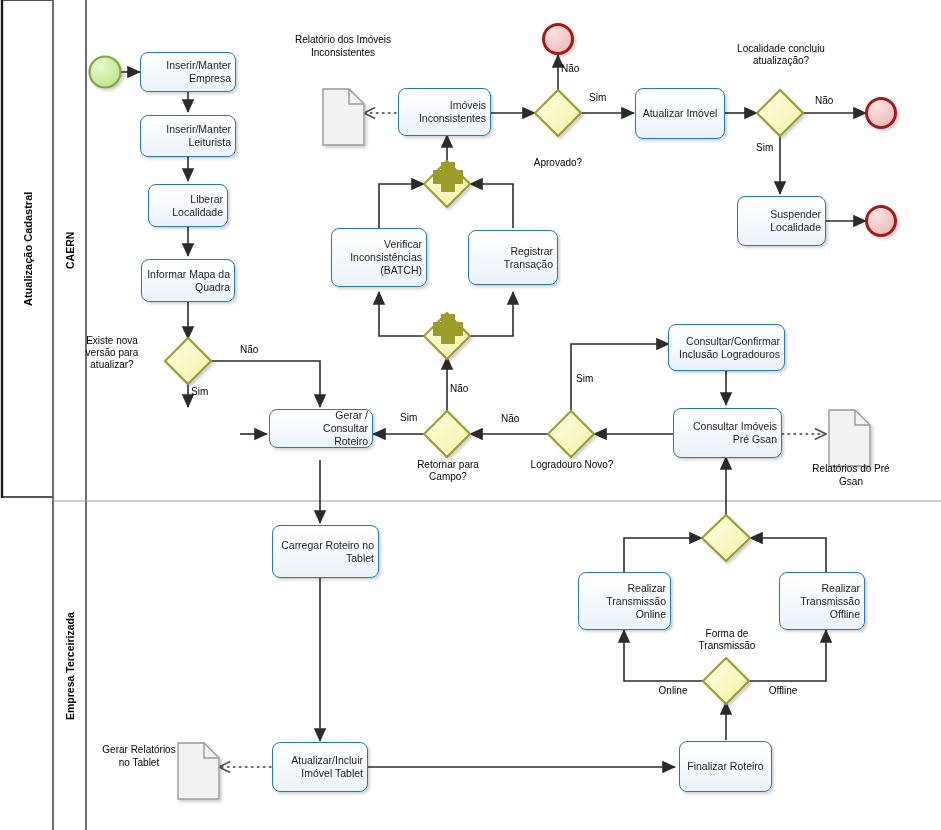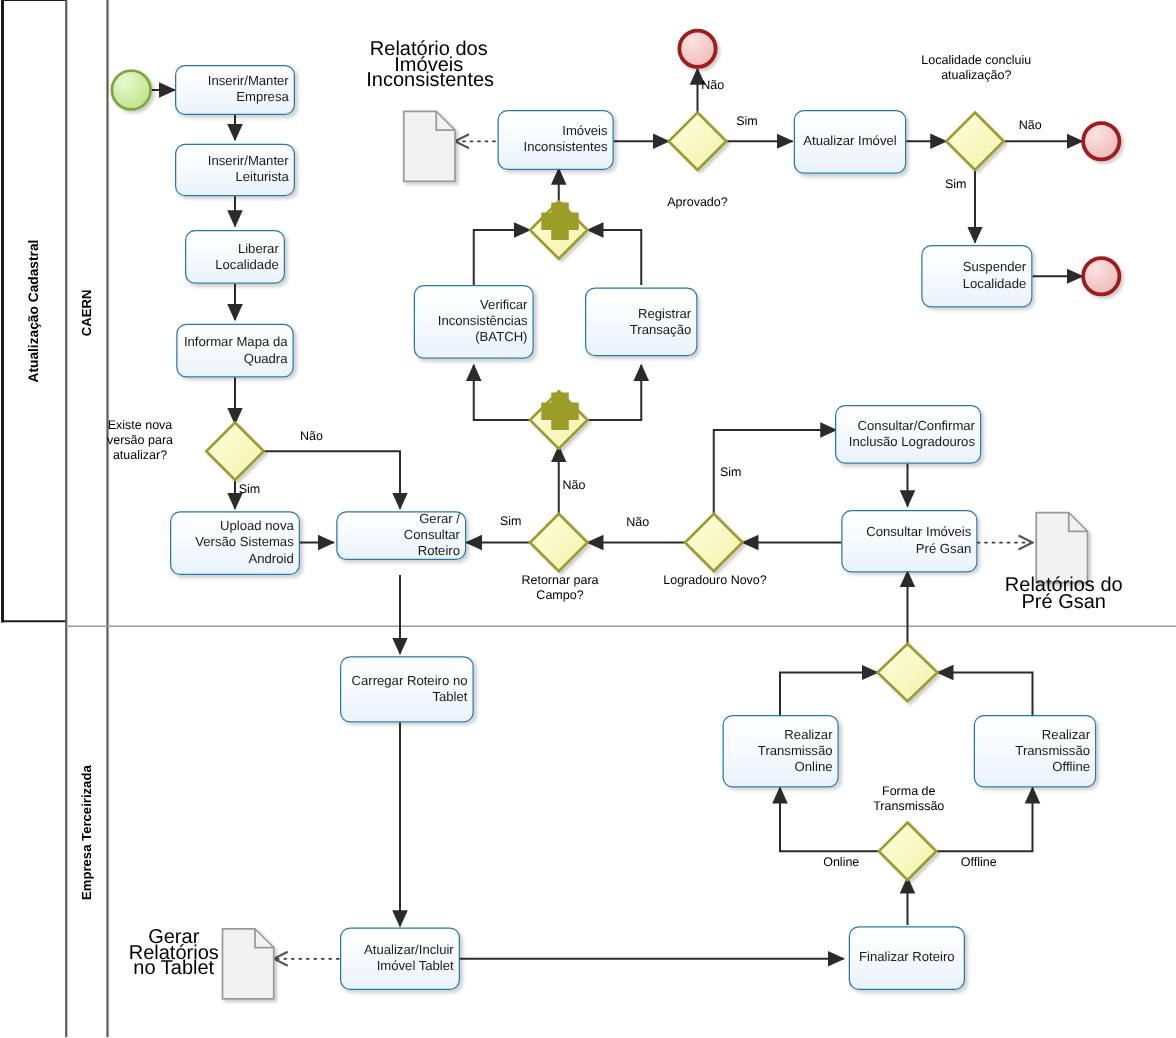--- a/index.html
+++ b/index.html
@@ -24,21 +24,21 @@
     border:1.6px solid #2579ab;border-radius:8px;
     background:linear-gradient(180deg,#ffffff 0%,#f7fbfe 45%,#eaf2fa 100%);
     box-shadow:2px 2px 3px rgba(0,0,0,.18);
     display:flex;align-items:center;justify-content:center;text-align:right;
     font-size:10.5px;line-height:13px;color:#1a1a1a;padding:2px 4px;
   }
   .gw-txt{
     position:absolute;text-align:center;font-size:10px;line-height:12px;color:#000;
   }
   .edge-lbl{position:absolute;font-size:10px;line-height:12px;color:#000;text-align:center;}
-  .doc-lbl{position:absolute;font-size:16px;line-height:12.5px;color:#000;text-align:center;}
+  .doc-lbl{position:absolute;font-size:10px;line-height:12.5px;color:#000;text-align:center;}
 </style>
 </head>
 <body>
 
 <div id="canvas">
 
   <svg class="layer" viewBox="0 0 941 830">
     <defs>
       <marker id="arr" markerWidth="9" markerHeight="9" refX="8" refY="4.5" orient="auto">
         <path d="M0,0.6 L8.6,4.5 L0,8.4 z" fill="#2b2b2b"></path>
@@ -220,21 +220,20 @@
   <div class="lane-label" style="left:54px;top:502px;width:32px;height:328px;">Empresa Terceirizada</div>
 
   <div class="task" style="left:140px;top:52px;width:96px;height:40px;">Inserir/Manter Empresa</div>
 
   <div class="task" style="left:140px;top:115px;width:96px;height:42px;">Inserir/Manter Leiturista</div>
 
   <div class="task" style="left:148px;top:184px;width:80px;height:43px;">Liberar Localidade</div>
 
   <div class="task" style="left:141px;top:259px;width:94px;height:43px;">Informar Mapa da Quadra</div>
 
-  <div class="task" style="left:136px;top:409px;width:104px;height:51px;">Upload nova Versão Sistemas Android</div>
 
   <div class="task" style="left:269px;top:409px;width:104px;height:39px;padding-left:22px;">Gerar / Consultar Roteiro</div>
 
   <div class="task" style="left:398px;top:88px;width:93px;height:48px;">Imóveis Inconsistentes</div>
 
   <div class="task" style="left:331px;top:228px;width:96px;height:59px;">Verificar Inconsistências (BATCH)</div>
 
   <div class="task" style="left:468px;top:230px;width:90px;height:55px;">Registrar Transação</div>
 
   <div class="task" style="left:635px;top:88px;width:90px;height:51px;">Atualizar Imóvel</div>
@@ -244,21 +243,21 @@
   <div class="task" style="left:668px;top:324px;width:117px;height:47px;">Consultar/Confirmar Inclusão Logradouros</div>
 
   <div class="task" style="left:673px;top:408px;width:109px;height:50px;">Consultar Imóveis Pré Gsan</div>
 
   <div class="task" style="left:272px;top:525px;width:107px;height:53px;">Carregar Roteiro no Tablet</div>
 
   <div class="task" style="left:272px;top:742px;width:96px;height:50px;">Atualizar/Incluir Imóvel Tablet</div>
 
   <div class="task" style="left:578px;top:572px;width:93px;height:58px;">Realizar Transmissão Online</div>
 
-  <div class="task" style="left:779px;top:572px;width:98px;height:58px;">Realizar Transmissão Offline</div>
+  <div class="task" style="left:779px;top:572px;width:86px;height:58px;">Realizar Transmissão Offline</div>
 
   <div class="task" style="left:679px;top:741px;width:93px;height:51px;">Finalizar Roteiro</div>
 
   <div class="gw-txt" style="left:72px;top:335px;width:80px;">Existe nova versão para atualizar?</div>
 
   <div class="gw-txt" style="left:518px;top:137px;width:80px;margin-top:20px;">Aprovado?</div>
 
   <div class="gw-txt" style="left:737px;top:43px;width:88px;">Localidade concluiu atualização?</div>
 
   <div class="gw-txt" style="left:404px;top:459px;width:88px;">Retornar para Campo?</div>

